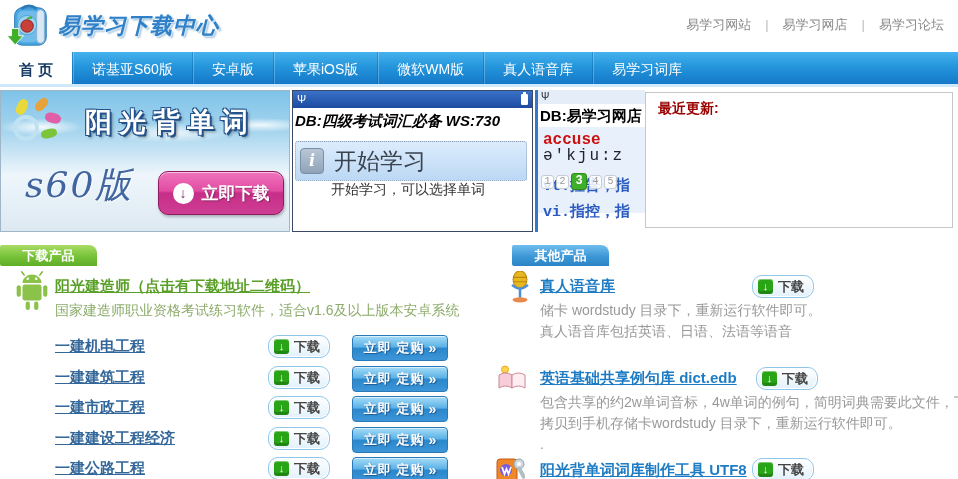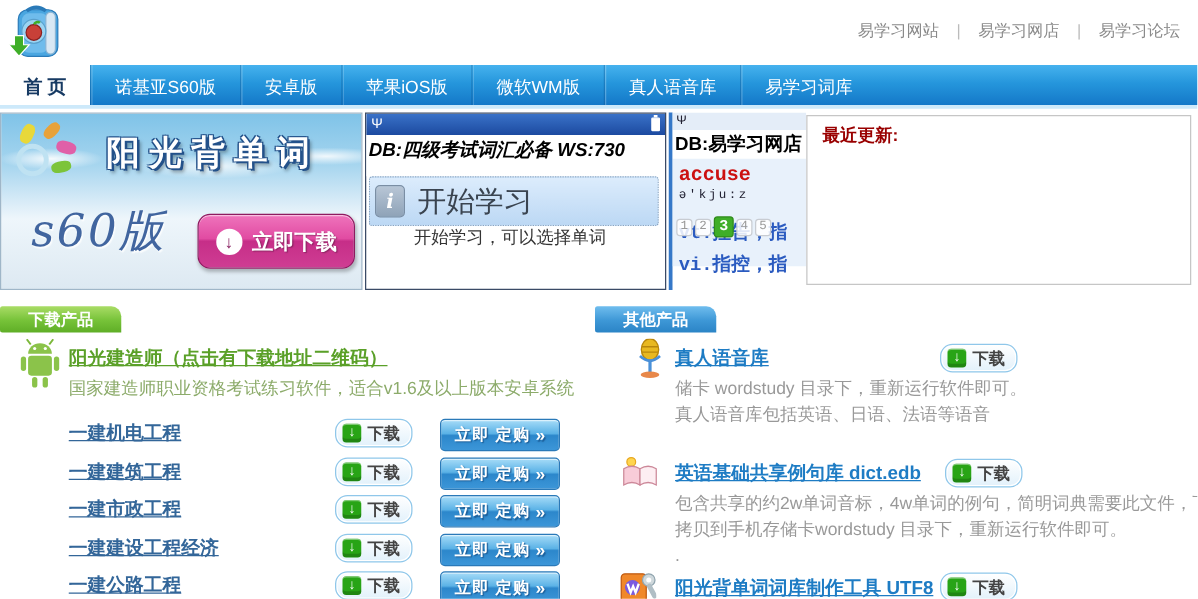--- a/index.html
+++ b/index.html
@@ -85,21 +85,21 @@
   .s1-sub { padding-left:38px; font-size:14px; color:#333; white-space:nowrap; overflow:hidden; }
 
   
   .shot2 { position:absolute; left:535px; top:0; width:110px; height:142px; background:#fff;
            overflow:hidden; border-left:3px solid #3578c8; }
   .s2-top { height:14px; background:#e4edf8; color:#223; font-size:10px; line-height:14px; padding-left:3px; }
   .s2-db { height:23px; background:#fff; color:#000; font-weight:bold; font-size:15px; line-height:23px;
            padding-left:2px; white-space:nowrap; overflow:hidden; }
   .s2-body { position:relative; height:86px; background:#e8f1fb; padding:5px 0 0 5px;font-family:Liberation Mono, monospace; }
   .s2-word { color:#c11; font-weight:bold; font-size:16px; line-height:16px; }
-  .s2-phon { color:#223; font-size:10px; letter-spacing:2px; line-height:17px; }
+  .s2-phon { color:#223; font-size:16px; letter-spacing:2px; line-height:17px; }
   .s2-vt { color:#2b5bc0; font-weight:bold; font-size:15px; margin-top:11px; white-space:nowrap; }
   .s2-vi { color:#2b5bc0; font-weight:bold; font-size:15px; margin-top:7px; white-space:nowrap; }
   .pager { position:absolute; left:3px; bottom:23px; display:flex; gap:2px; align-items:center; }
   .pager span { display:block; width:13px; height:14px; background:rgba(255,255,255,.85); border:1px solid #c8ccd2;
                 border-radius:3px; color:#999; font-size:10px; line-height:12px; text-align:center; cursor:pointer; }
   .pager span.on { width:16px; height:17px; background:#3fae28; border-color:#2e8a1a; color:#fff;
                    font-size:12px; line-height:15px; font-weight:bold; }
 
   
   .recent { position:absolute; left:645px; top:2px; width:308px; height:136px; background:#fff;
@@ -109,21 +109,21 @@
   .recent li { padding:6px 0 6px 2px; border-bottom:1px solid #e9e9e9; cursor:pointer; }
   .recent li:last-child { border-bottom:none; }
   .recent .blt { display:inline-block; width:4px; height:4px; background:#555; margin:0 7px 2px 0; vertical-align:middle; }
   .recent .txt { color:#999; font-size:14px; }
 
   
   .content { position:absolute; left:0; top:240px; width:958px; height:239px; }
   .tab { position:absolute; top:5px; width:97px; height:21px; line-height:21px; text-align:center;
          color:#fff; font-size:13px; font-weight:bold; border-radius:2px 8px 0 2px; }
   .tab-green { left:0; background:linear-gradient(180deg,#a9dc66 0%,#76c238 55%,#5fae27 100%); }
-  .tab-blue { left:476px; background:linear-gradient(180deg,#6fbdee 0%,#3d97d6 55%,#2b84c6 100%); }
+  .tab-blue { left:512px; background:linear-gradient(180deg,#6fbdee 0%,#3d97d6 55%,#2b84c6 100%); }
 
   .android-icon { position:absolute; left:14px; top:31px; width:36px; height:41px; }
   .feat-link { position:absolute; left:55px; top:37px; font-size:15px; font-weight:bold; color:#5aa028;
                text-decoration:underline; cursor:pointer; }
   .feat-desc { position:absolute; left:55px; top:62px; font-size:14px; color:#8cab6a; white-space:nowrap; }
 
   .row { position:absolute; left:0; width:480px; height:27px; }
   .row .pname { position:absolute; left:55px; top:2px; font-size:15px; font-weight:bold; color:#336699;
                 text-decoration:underline; cursor:pointer; }
   .btn-dl { position:absolute; display:inline-flex; align-items:center; gap:5px; height:23px; padding:0 9px 0 5px;
@@ -157,20 +157,21 @@
       <svg class="logo-icon" viewBox="0 0 48 48">
         <rect x="9" y="5" width="33" height="39" rx="8" fill="#4aa6e0" stroke="#2a7ab8"></rect>
         <rect x="12" y="8" width="22" height="33" rx="6" fill="#6fbcec"></rect>
         <rect x="32" y="7" width="8" height="35" rx="4" fill="#d8e8f4" stroke="#8ab4d4"></rect>
         <path d="M16 6 q8 -6 16 0" fill="none" stroke="#2a7ab8" stroke-width="3"></path>
         <circle cx="22" cy="23" r="10" fill="#9ad4f2" stroke="#5aa0cc"></circle>
         <circle cx="22" cy="24" r="6.5" fill="#c84038" stroke="#8a2020"></circle>
         <path d="M22 17 q3 -3 5 -1" fill="none" stroke="#3fae28" stroke-width="2"></path>
         <path d="M4 28 h8 v8 h5 l-9 10 -9 -10 h5 z" fill="#3fae28" stroke="#fff" transform="translate(2,0) scale(0.95)"></path>
       </svg>
+      <span class="logo-text">易学习下载中心</span>
     </a>
     <nav class="toplinks">
       <a>易学习网站</a><span class="sep">|</span><a>易学习网店</a><span class="sep">|</span><a>易学习论坛</a>
     </nav>
   </header>
 
   <nav class="mainnav">
     <a class="nav-item active">首 页</a>
     <a class="nav-item">诺基亚S60版</a>
     <a class="nav-item">安卓版</a>

